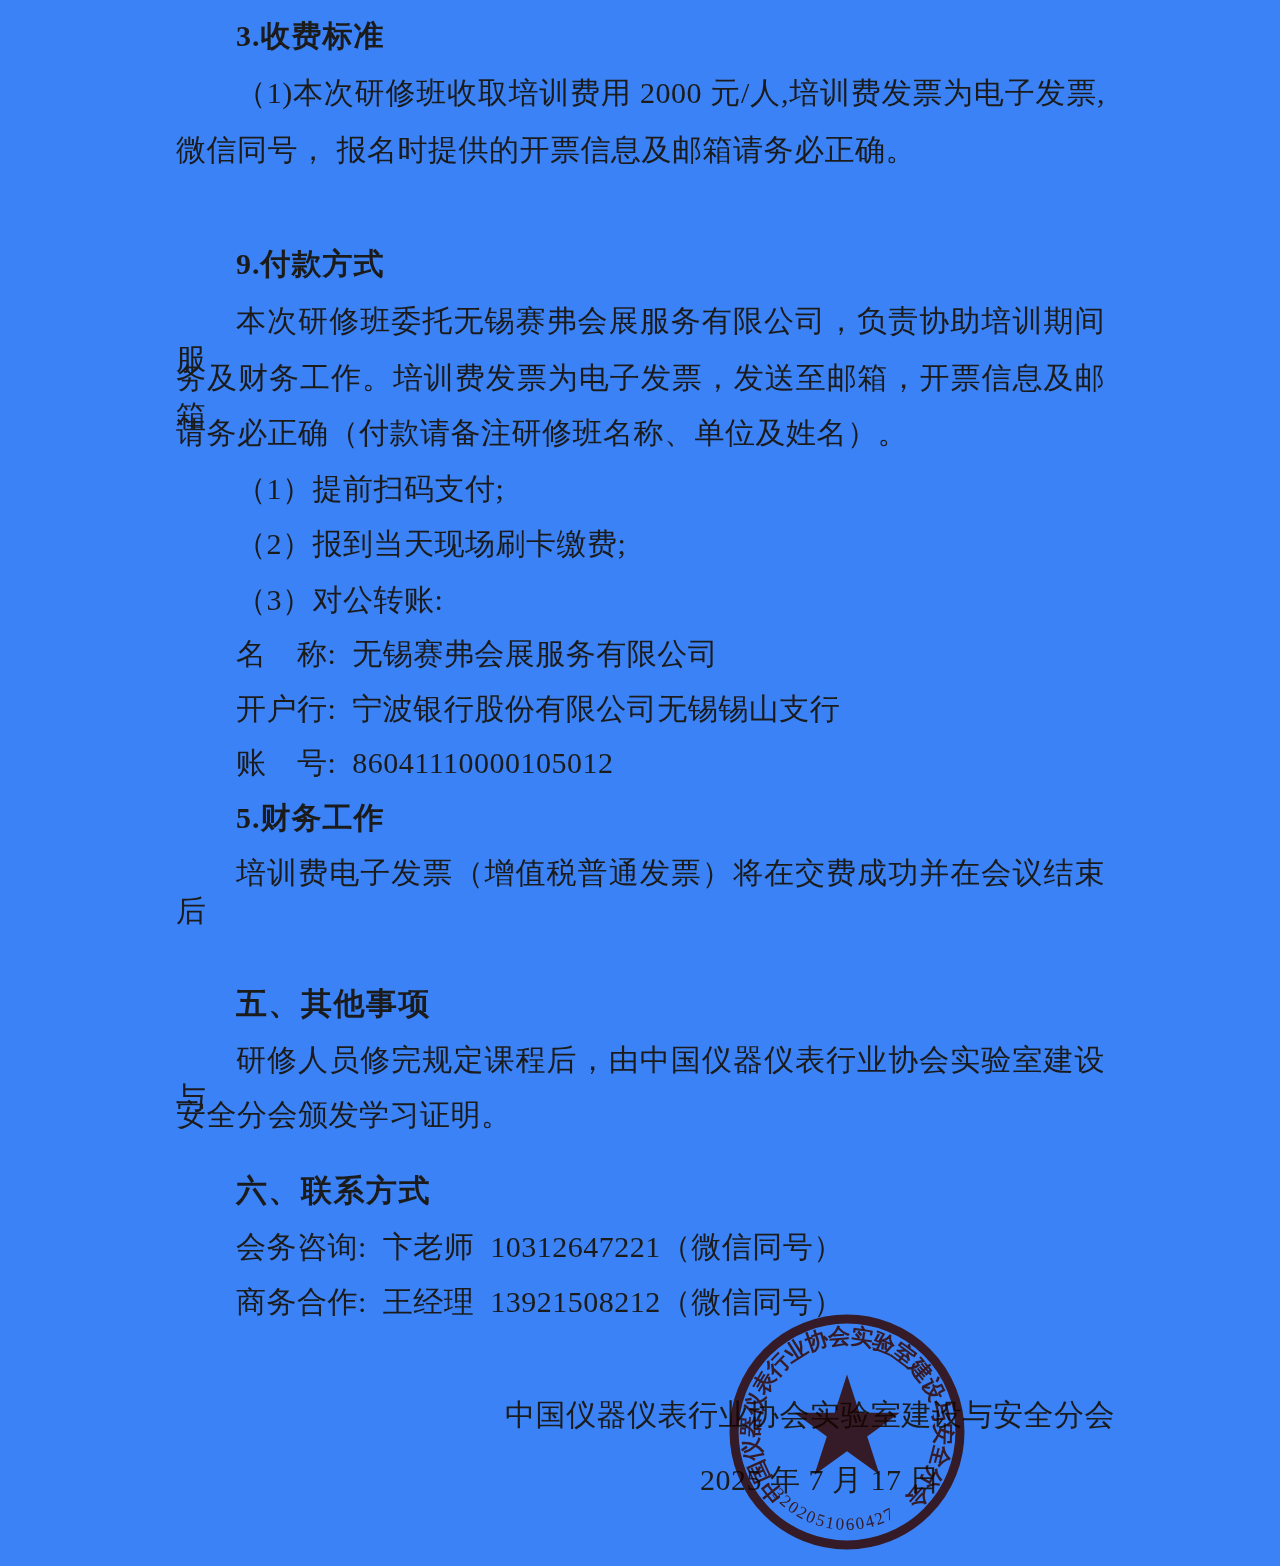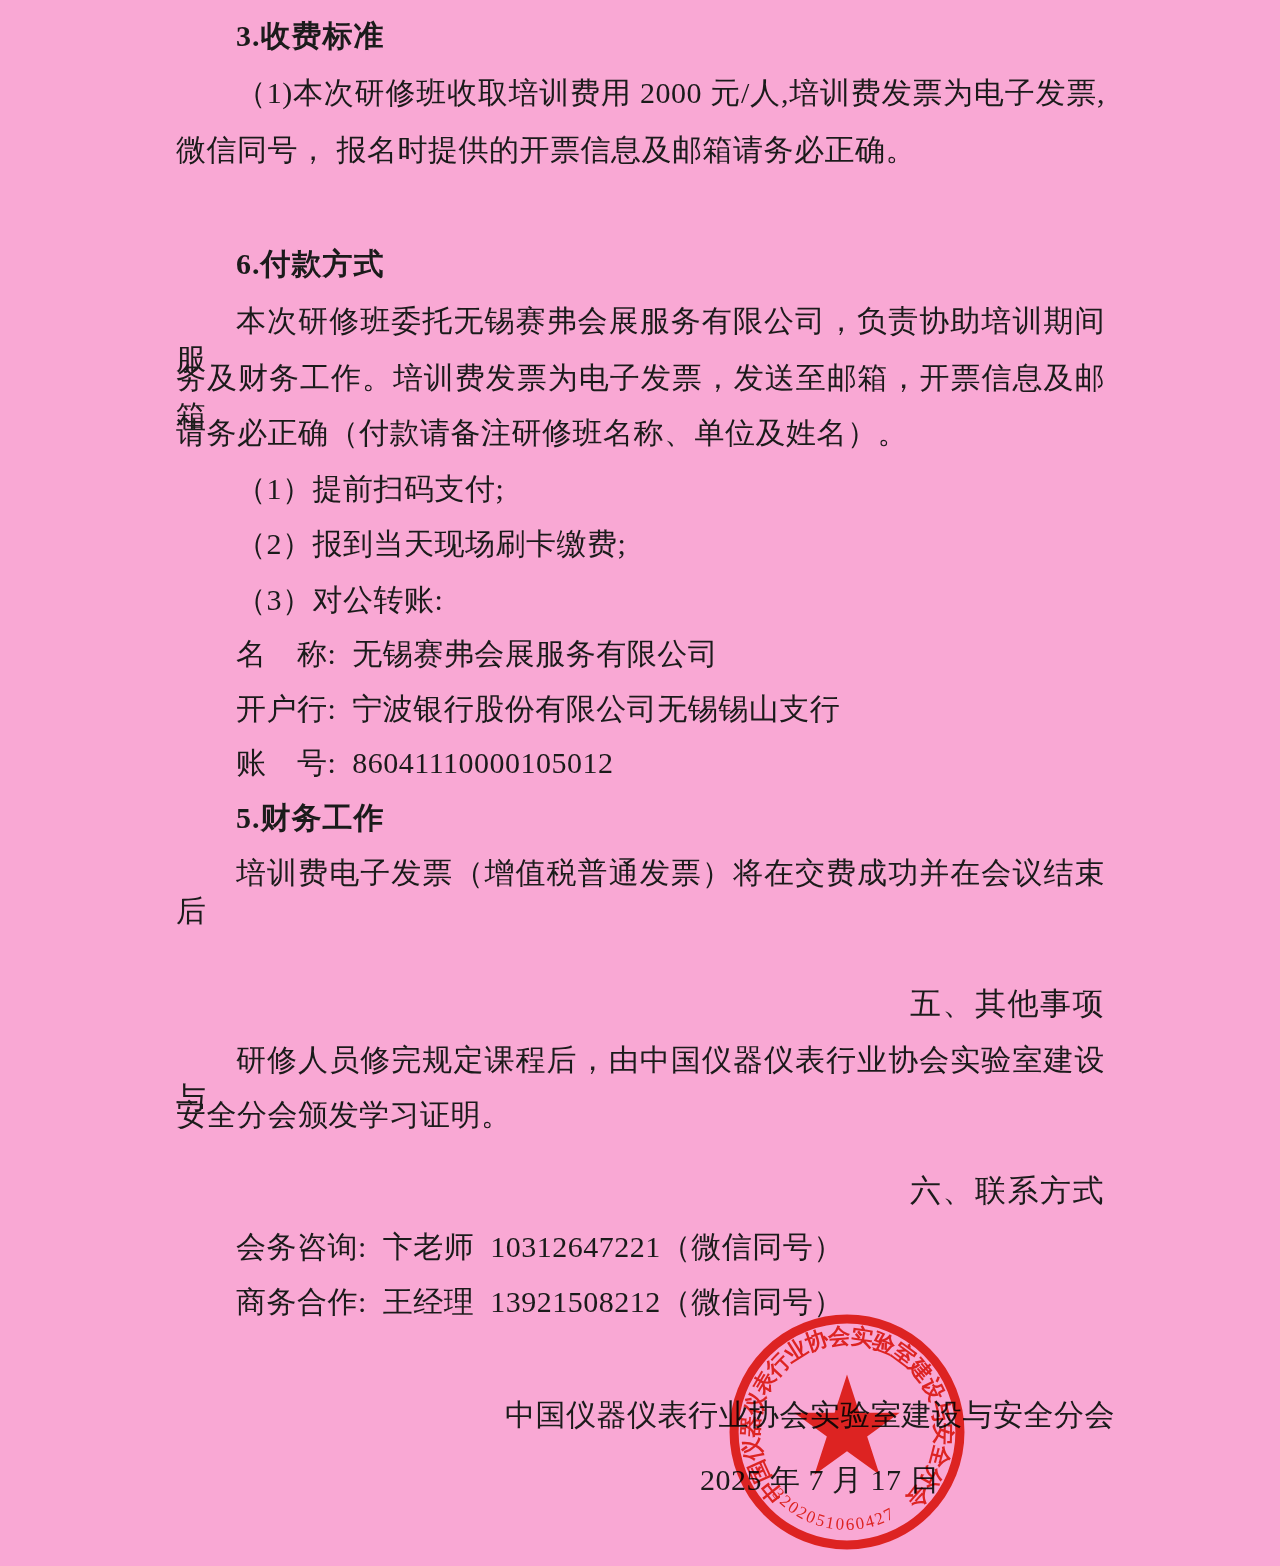--- a/index.html
+++ b/index.html
@@ -1,19 +1,19 @@
 <!DOCTYPE html>
 <html><head>
 <meta charset="utf-8">
 <style>
   html,body{margin:0;padding:0;background:#ffffff;}
   #page{
     position:relative;
     width:1280px;height:1566px;
-    background:#f9a8d4;
+    background:#3b82f6;
     overflow:hidden;
     font-family:"Liberation Serif","DejaVu Serif",serif;
     color:#1b1b1b;
   }
   .ln{
     position:absolute;
     left:176px;
     width:929px;
     font-size:30px;
     line-height:38px;
@@ -21,40 +21,40 @@
     letter-spacing:0.5px;
   }
   .ind{text-indent:60px;}
   .j{
     white-space:normal;
     text-align:justify;
     text-align-last:justify;
     text-justify:inter-character;
   }
   .h{font-weight:bold;letter-spacing:1px;}
-  .h2{font-weight:normal;font-size:31px;letter-spacing:1.5px;text-align:right;}
+  .h2{font-weight:bold;font-size:31px;letter-spacing:1.5px;}
   .sig{left:505px;width:620px;}
   .date{left:700px;width:300px;}
   #seal{
     position:absolute;
     left:726px;top:1310px;
     width:242px;height:244px;
     mix-blend-mode:multiply;
     opacity:0.9;
   }
 </style>
 </head>
 <body>
 
 <div id="page">
 
   <div class="ln ind h" style="top:17px">3.收费标准</div>
   <div class="ln ind j" style="top:74px">（1)本次研修班收取培训费用 2000 元/人,培训费发票为电子发票,</div>
   <div class="ln" style="top:131px">微信同号， 报名时提供的开票信息及邮箱请务必正确。</div>
-  <div class="ln ind h" style="top:245px">6.付款方式</div>
+  <div class="ln ind h" style="top:245px">9.付款方式</div>
   <div class="ln ind j" style="top:302px">本次研修班委托无锡赛弗会展服务有限公司，负责协助培训期间服</div>
   <div class="ln j" style="top:359px">务及财务工作。培训费发票为电子发票，发送至邮箱，开票信息及邮箱</div>
   <div class="ln" style="top:414px">请务必正确（付款请备注研修班名称、单位及姓名）。</div>
   <div class="ln ind" style="top:470px">（1）提前扫码支付;</div>
   <div class="ln ind" style="top:525px">（2）报到当天现场刷卡缴费;</div>
   <div class="ln ind" style="top:581px">（3）对公转账:</div>
   <div class="ln ind" style="top:690px">开户行:  宁波银行股份有限公司无锡锡山支行</div>
   <div class="ln ind" style="top:635px">名　称:  无锡赛弗会展服务有限公司</div>
   <div class="ln ind" style="top:744px">账　号:  86041110000105012</div>
   <div class="ln ind h" style="top:799px">5.财务工作</div>

